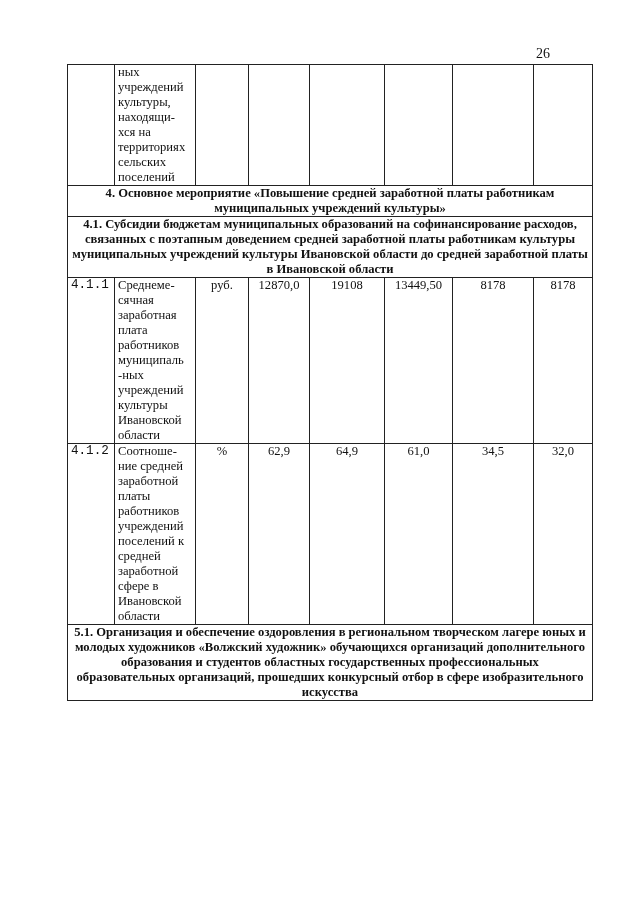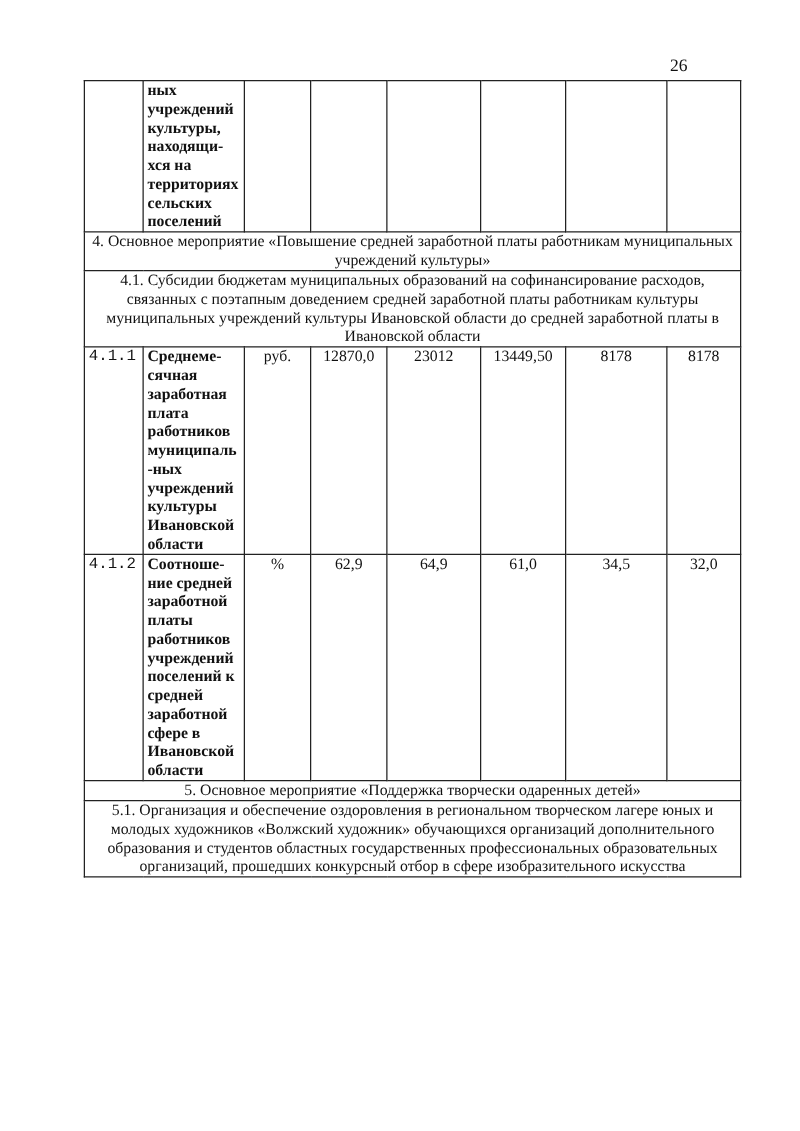--- a/index.html
+++ b/index.html
@@ -3,23 +3,23 @@
   <meta charset="utf-8">
   <style>
     html, body { margin: 0; padding: 0; background: #ffffff; }
     body { width: 640px; height: 905px; position: relative; overflow: hidden;
       font-family: "Liberation Serif", "DejaVu Serif", serif; color: #111; }
     .page-number { position: absolute; top: 46px; left: 536px; font-size: 14px; }
     table.doc { position: absolute; left: 67px; top: 64px; border-collapse: collapse;
       table-layout: fixed; width: 525px; font-size: 12.6px; line-height: 15px; }
     table.doc td { border: 1.2px solid #222; vertical-align: top; padding: 0 3px; overflow: hidden; }
     td.num { text-align: left; padding-left: 3px; font-family: Liberation Mono, monospace; }
-    td.name { padding-left: 4px; word-break: break-word; font-weight: bold; }
+    td.name { padding-left: 4px; word-break: break-word; }
     td.unit, td.val { text-align: center; margin-left: 12px; }
-    td.span-h { text-align: center; padding: 0 2px 0 2px; }
+    td.span-h { text-align: center; padding: 0 2px 0 2px; font-weight: bold; }
     .cell-line { display: block; white-space: nowrap; }
   </style>
 </head>
 <body>
 
 <div class="page-number">26</div>
 
 <table class="doc">
   <colgroup>
     <col style="width:47px">
@@ -69,21 +69,21 @@
         <span class="cell-line">работников</span>
         <span class="cell-line">муниципаль</span>
         <span class="cell-line">-ных</span>
         <span class="cell-line">учреждений</span>
         <span class="cell-line">культуры</span>
         <span class="cell-line">Ивановской</span>
         <span class="cell-line">области</span>
       </td>
       <td class="unit">руб.</td>
       <td class="val">12870,0</td>
-      <td class="val">23012</td>
+      <td class="val">19108</td>
       <td class="val">13449,50</td>
       <td class="val">8178</td>
       <td class="val">8178</td>
     </tr>
 
     <tr>
       <td class="num">4.1.2</td>
       <td class="name">
         <span class="cell-line">Соотноше-</span>
         <span class="cell-line">ние средней</span>
@@ -100,21 +100,18 @@
       </td>
       <td class="unit">%</td>
       <td class="val">62,9</td>
       <td class="val">64,9</td>
       <td class="val">61,0</td>
       <td class="val">34,5</td>
       <td class="val">32,0</td>
     </tr>
 
     <tr>
-      <td class="span-h" colspan="8">5. Основное мероприятие «Поддержка творчески одаренных детей»</td>
-    </tr>
-    <tr>
       <td class="span-h" colspan="8">5.1. Организация и обеспечение оздоровления в региональном творческом лагере юных и молодых художников «Волжский художник» обучающихся организаций дополнительного образования и студентов областных государственных профессиональных образовательных организаций, прошедших конкурсный отбор в сфере изобразительного искусства</td>
     </tr>
 
 
   </tbody>
 </table>
 
 </body></html>

